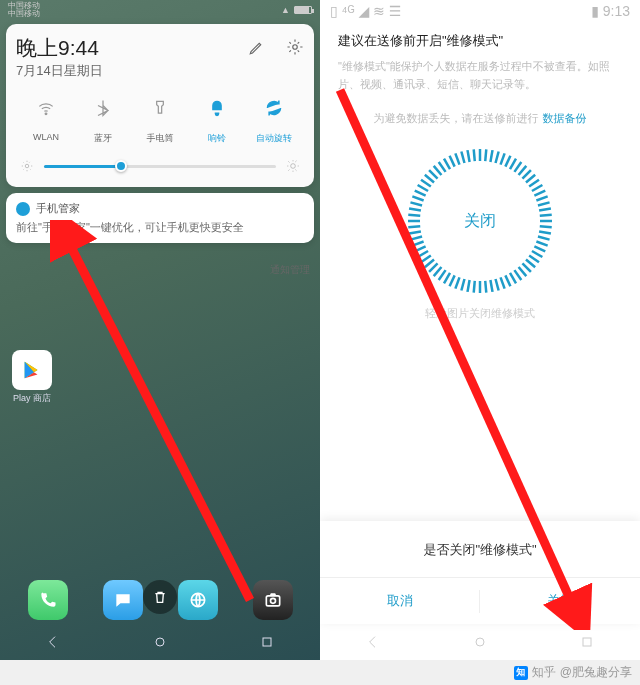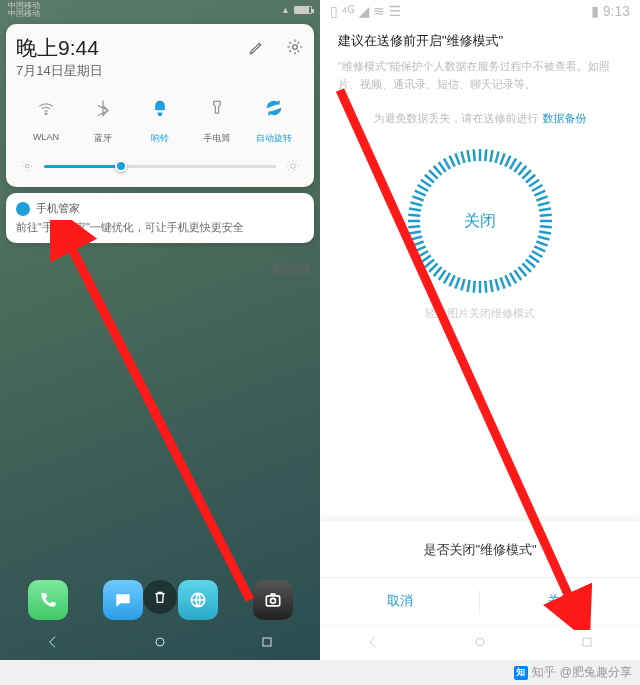--- a/index.html
+++ b/index.html
@@ -115,31 +115,31 @@
               <circle cx="12" cy="19" r="1"></circle>
             </svg>
           <span class="toggle-label">WLAN</span>
         </div>
         <div class="toggle inactive">
           <svg viewBox="0 0 24 24" stroke-width="1.5" fill="none">
               <path d="M12 3v18l6-6-12-6m0 12l12-6-6-6"></path>
             </svg>
           <span class="toggle-label">蓝牙</span>
         </div>
+        <div class="toggle inactive">
+          <svg viewBox="0 0 24 24" stroke-width="1.5" fill="none">
+              <path d="M8 4h8v4l-2 2v8h-4v-8l-2-2z"></path>
+            </svg>
+          <span class="toggle-label">手电筒</span>
+        </div>
         <div class="toggle active">
           <svg viewBox="0 0 24 24" stroke-width="1.5" fill="none" stroke="#1e9fd8">
               <path d="M12 4a5 5 0 015 5v5H7V9a5 5 0 015-5zm-2 14h4v1a2 2 0 01-4 0v-1z"></path>
             </svg>
           <span class="toggle-label">响铃</span>
-        </div>
-        <div class="toggle inactive">
-          <svg viewBox="0 0 24 24" stroke-width="1.5" fill="none">
-              <path d="M8 4h8v4l-2 2v8h-4v-8l-2-2z"></path>
-            </svg>
-          <span class="toggle-label">手电筒</span>
         </div>
         <div class="toggle active">
           <svg viewBox="0 0 24 24" stroke-width="1.5" fill="none" stroke="#1e9fd8">
               <path d="M4 12a8 8 0 0114-5m2 5a8 8 0 01-14 5M18 3v4h-4M6 21v-4h4"></path>
             </svg>
           <span class="toggle-label">自动旋转</span>
         </div>
       </div>
       <div class="slider-row">
         <svg viewBox="0 0 24 24">
@@ -161,20 +161,31 @@
     <div class="notif">
       <div class="notif-head">
         <div class="app-icon" style="background:#1e9fd8;border-radius:50%;"></div>
         <span>手机管家</span>
       </div>
       <div class="notif-body">前往"手机管家"一键优化，可让手机更快更安全</div>
     </div>
 
     <div class="notif-manage">通知管理</div>
 
+    <div class="home-icon-group">
+      <div class="iconbox">
+          <svg width="22" height="22" viewBox="0 0 24 24">
+            <path d="M4 3l14 9L4 21z" fill="#4caf50"></path>
+            <path d="M4 3l14 9-4 2.5L4 3z" fill="#ffc107"></path>
+            <path d="M4 21l10-6.5 4 2.5L4 21z" fill="#f44336"></path>
+            <path d="M14 14.5L4 3v18l10-6.5z" fill="#2196f3"></path>
+          </svg>
+        </div>
+      <span class="lbl">Play 商店</span>
+    </div>
 
     <div class="trash-btn">
       <svg width="16" height="16" viewBox="0 0 24 24" stroke="#fff" fill="none" stroke-width="2">
           <path d="M5 7h14M9 7V5h6v2m-8 0l1 13h8l1-13"></path>
         </svg>
     </div>
 
     <div class="dock">
       <div class="dock-item" style="background:linear-gradient(#7de89a,#3fc96b)">
           <svg width="20" height="20" viewBox="0 0 24 24" fill="#fff">

